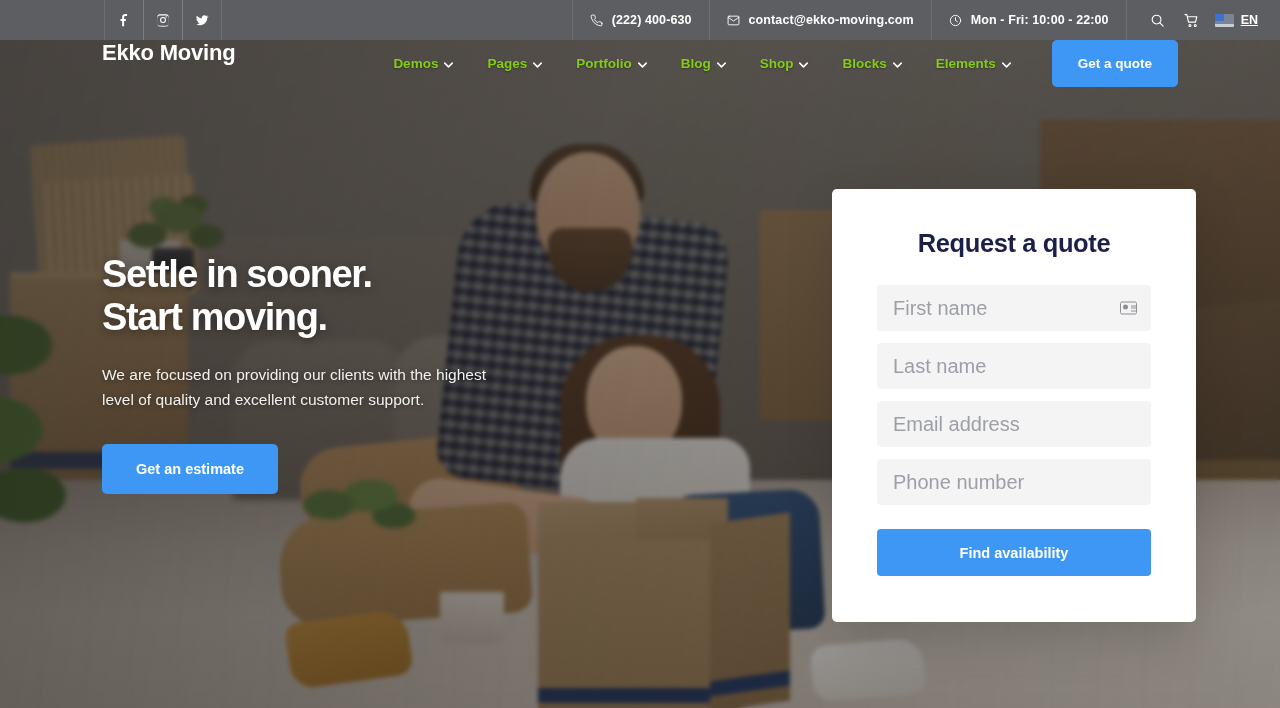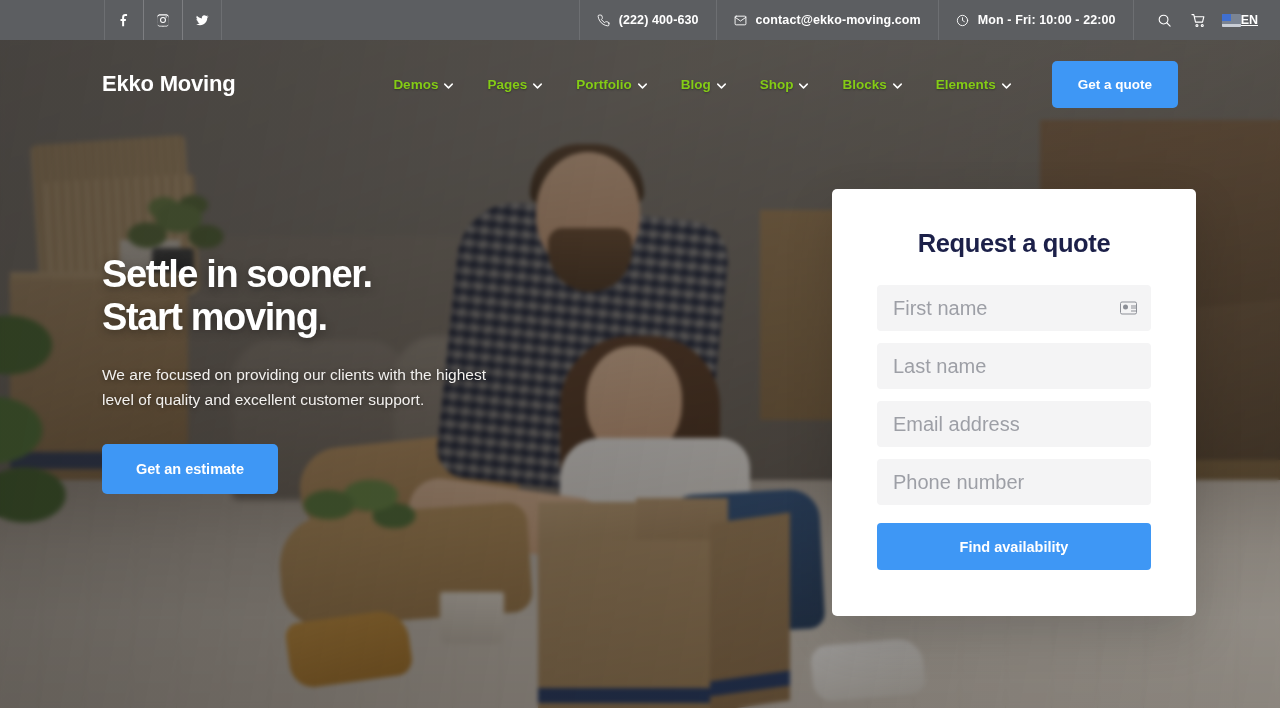--- a/index.html
+++ b/index.html
@@ -47,21 +47,21 @@
     display:flex; align-items:center; gap:0;
     border-left:1px solid rgba(255,255,255,0.11);
     padding:0 10px 0 14px;
   }
   .tb-icon-btn{
     width:34px; height:40px;
     display:flex; align-items:center; justify-content:center;
   }
   .tb-icon-btn svg{ width:15px; height:15px; fill:none; stroke:#ffffff; stroke-width:1.8; }
   .lang{
-    display:flex; align-items:center; 
+    display:flex; align-items:center; gap:7px;
     padding:0 12px 0 6px;
     text-decoration:underline;
   }
   .flag{
     width:19px; height:13px;
     background:#7b8492;
     position:relative; overflow:hidden;
     border-radius:1px;
     display:block;
   }
@@ -322,23 +322,23 @@
     position:absolute; inset:0;
     backdrop-filter:blur(2.2px);
   }
   .hero-overlay{
     position:absolute; inset:0;
     background:linear-gradient(100deg, rgba(26,22,18,0.62) 0%, rgba(32,27,22,0.50) 45%, rgba(30,26,21,0.38) 100%);
   }
 
   
   .nav{
-    position:absolute; left:0; top:8px; width:100%; height:72px;
+    position:absolute; left:0; top:0; width:100%; height:72px;
     z-index:30;
-    display:flex; align-items:center;
+    display:flex; align-items:flex-start;
     padding:0 102px;
     gap:7px;
   }
   .logo{
     color:#ffffff; font-size:22px; font-weight:bold;
     letter-spacing:-0.2px; white-space:nowrap;
   }
   .nav-menu{
     margin-left:auto;
     display:flex; align-items:center; gap:0;
@@ -445,21 +445,21 @@
     content:"";
     width:5px; height:6px;
     margin:2.5px 0 0 2.5px;
     background:
       linear-gradient(#8c8f96,#8c8f96) 0 0/100% 1.4px no-repeat,
       linear-gradient(#8c8f96,#8c8f96) 0 2.6px/100% 1.4px no-repeat,
       linear-gradient(#8c8f96,#8c8f96) 0 5.2px/100% 1.4px no-repeat;
   }
   .submit-btn{
     width:100%; height:47px;
-    margin-top:6px;
+    margin-top:12px;
     background:#3e97f5; color:#ffffff;
     font-size:14.5px; font-weight:bold;
     border:none; border-radius:4px; cursor:pointer;
     font-family:"Liberation Sans", sans-serif;
   }
 </style>
 </head>
 <body>
 
 <div class="topbar">

